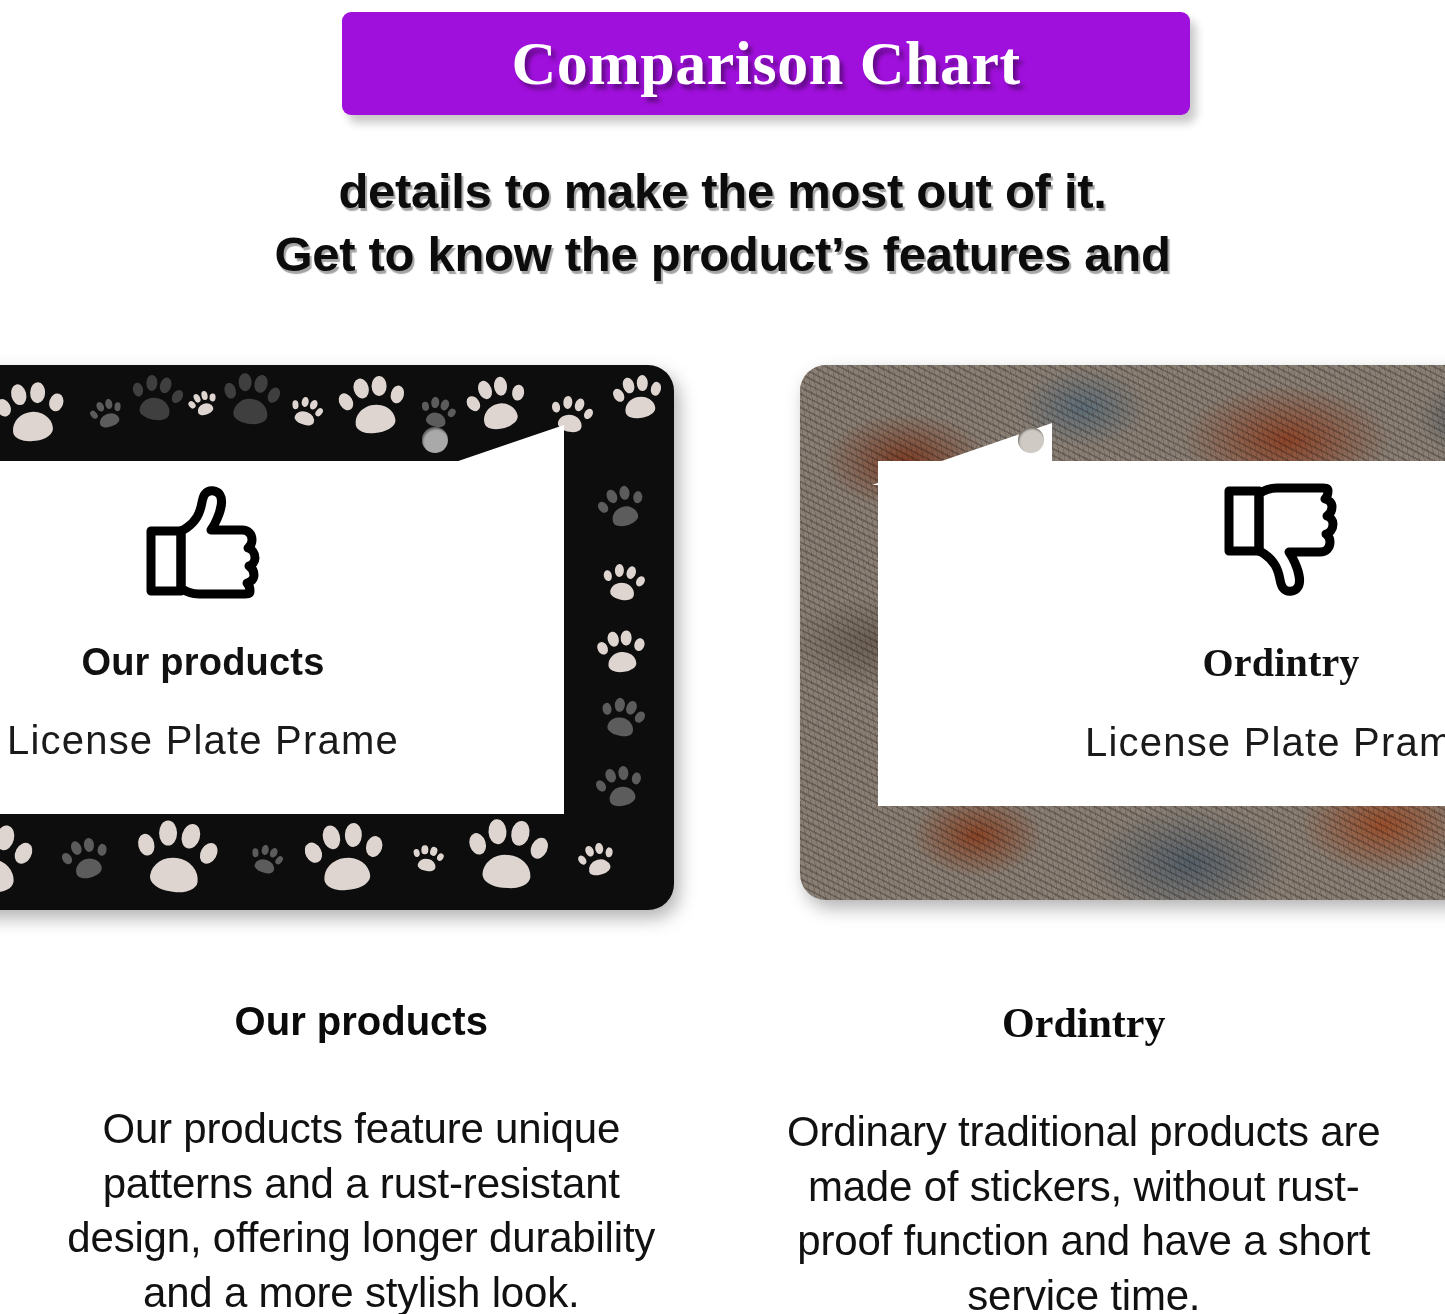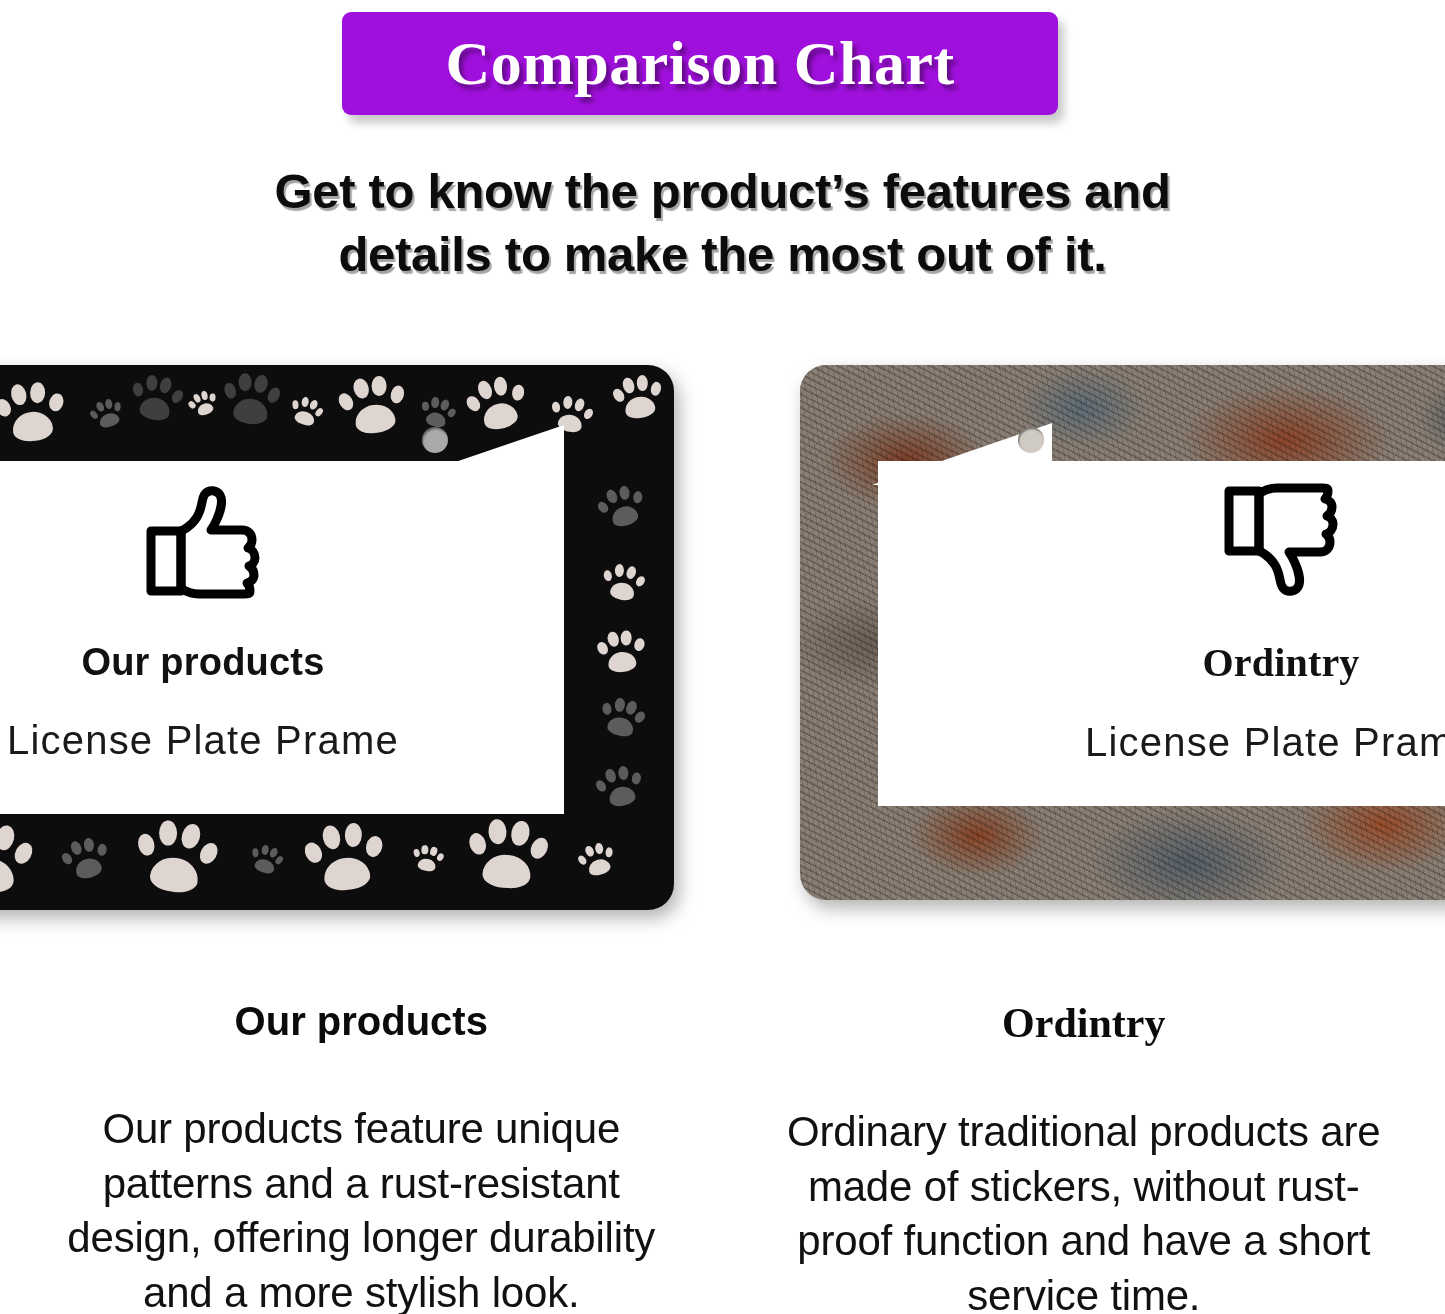--- a/index.html
+++ b/index.html
@@ -15,21 +15,21 @@
     background: #ffffff;
     overflow: hidden;
     font-family: "Liberation Sans", sans-serif;
   }
 
   
   .title-banner {
     position: absolute;
     left: 342px;
     top: 12px;
-    width: 716px;
+    width: 848px;
     height: 103px;
     background: #a010dc;
     border-radius: 9px;
     box-shadow: 6px 8px 10px rgba(0,0,0,0.22);
     display: flex;
     align-items: center;
     justify-content: center;
   }
   .title-banner-text {
     font-family: "Liberation Serif", serif;
@@ -238,22 +238,22 @@
 </head>
 <body>
 
 <div id="page">
 
   <div class="title-banner">
     <span class="title-banner-text">Comparison Chart</span>
   </div>
 
   <div class="subtitle">
+    <span class="ln">details to make the most out of it.</span>
     <span class="ln">Get to know the product’s features and</span>
-    <span class="ln">details to make the most out of it.</span>
   </div>
 
   <div class="frames">
 
     <div class="frame frame-left">
       <div class="frame-body">
         <div class="tex-paw"></div>
 
         <div class="paw paw-light" style="left:205px; top:12px;  width:72px; height:68px; transform:rotate(-6deg);">
             <i class="toe t1"></i>

